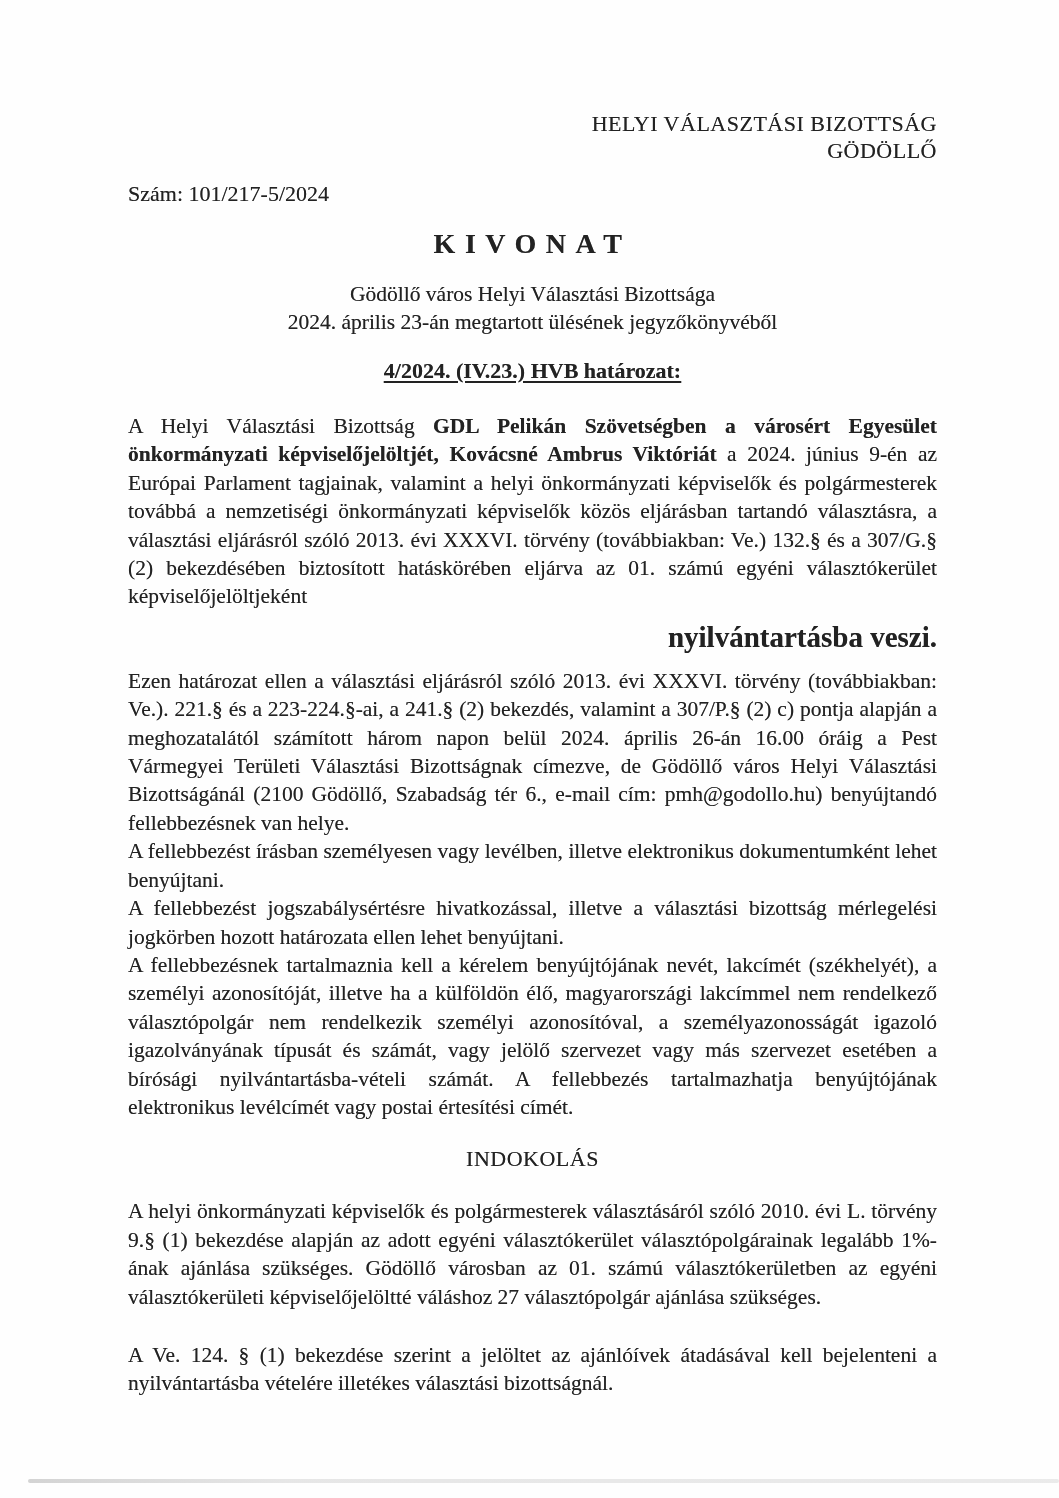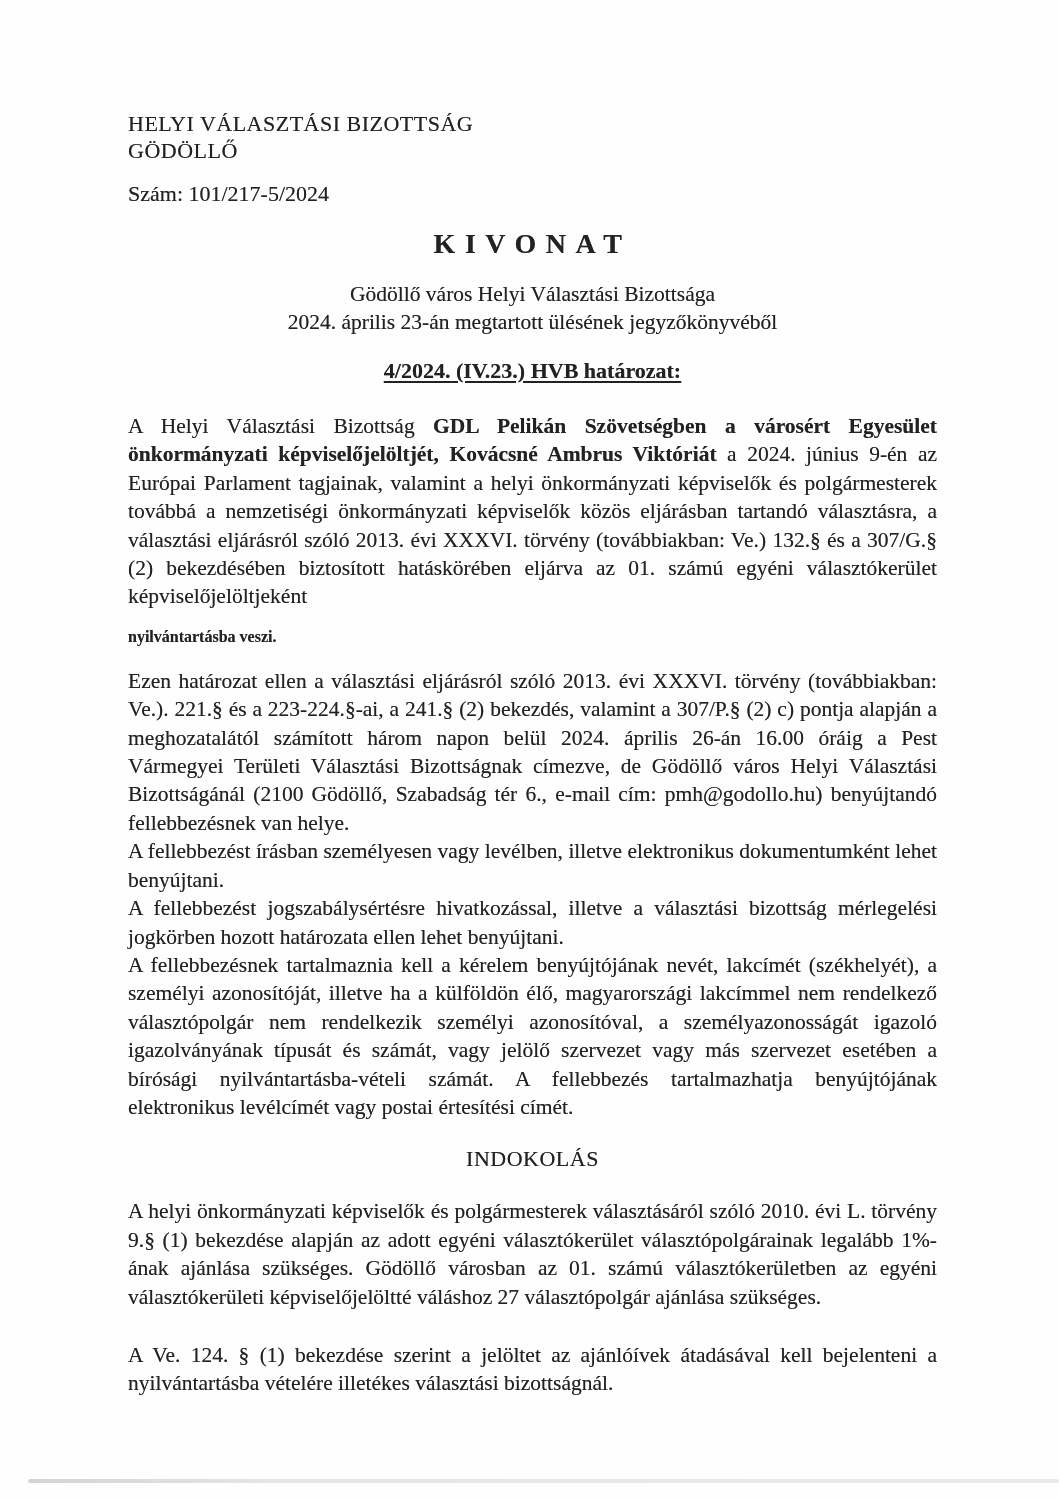--- a/index.html
+++ b/index.html
@@ -11,21 +11,21 @@
     color: #222222;
   }
   .page {
     position: absolute; inset: 0; background: #fefefe;
   }
   .content {
     padding: 110px 122px 0 128px;
     text-shadow: 0 0 0.6px rgba(40,40,40,0.55); 
   }
   .org {
-    font-size: 22px; line-height: 27px; letter-spacing: 0.5px;
+    font-size: 22px; line-height: 27px; letter-spacing: 0.5px; text-align: right;
   }
   .caseno {
     margin-top: 16px; font-size: 22px; line-height: 28px;
   }
   .title {
     margin-top: 20px; text-align: center;
     font-size: 28px; font-weight: bold; letter-spacing: 0.34em;
   }
   .subtitle {
     margin-top: 20px; text-align: center;
@@ -34,22 +34,22 @@
   .decision-heading {
     margin-top: 22px; text-align: center;
     font-size: 22px; font-weight: bold;
     text-decoration: underline; text-underline-offset: 3px;
   }
   .para {
     font-size: 21.5px; line-height: 28.4px; text-align: justify;
   }
   .p-decision { margin-top: 28px; }
   .verdict {
-    margin-top: 12px; text-align: left;
-    font-weight: bold; font-size: 16px; line-height: 28px;
+    margin-top: 12px; text-align: right;
+    font-weight: bold; font-size: 29px; line-height: 28px;
   }
   .appeal-first { margin-top: 16px; }
   .ind-heading {
     margin-top: 24px; text-align: center;
     font-size: 22px; line-height: 28px; letter-spacing: 0.5px;
   }
   .just-first { margin-top: 24px; }
   .just-second { margin-top: 30px; }
   .bold { font-weight: bold; }
   .scan-line {

